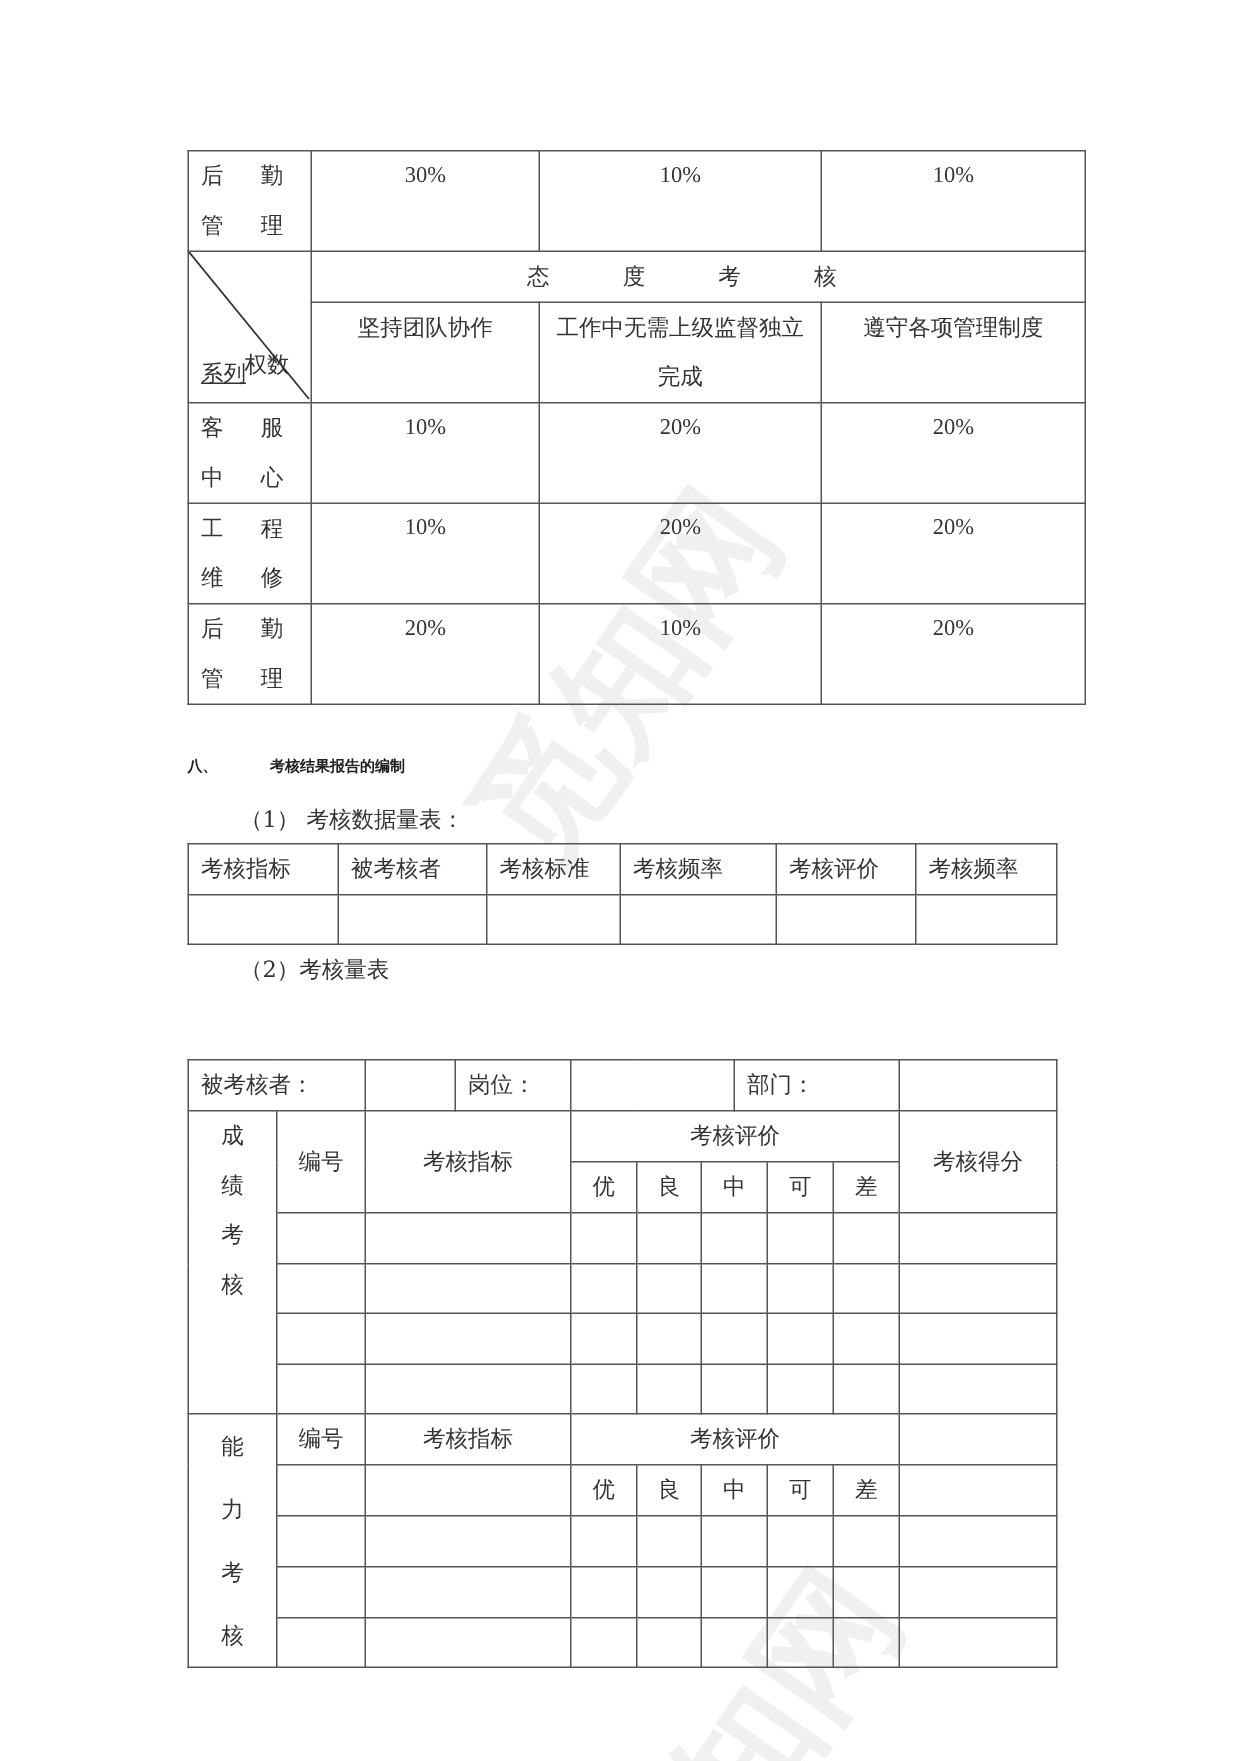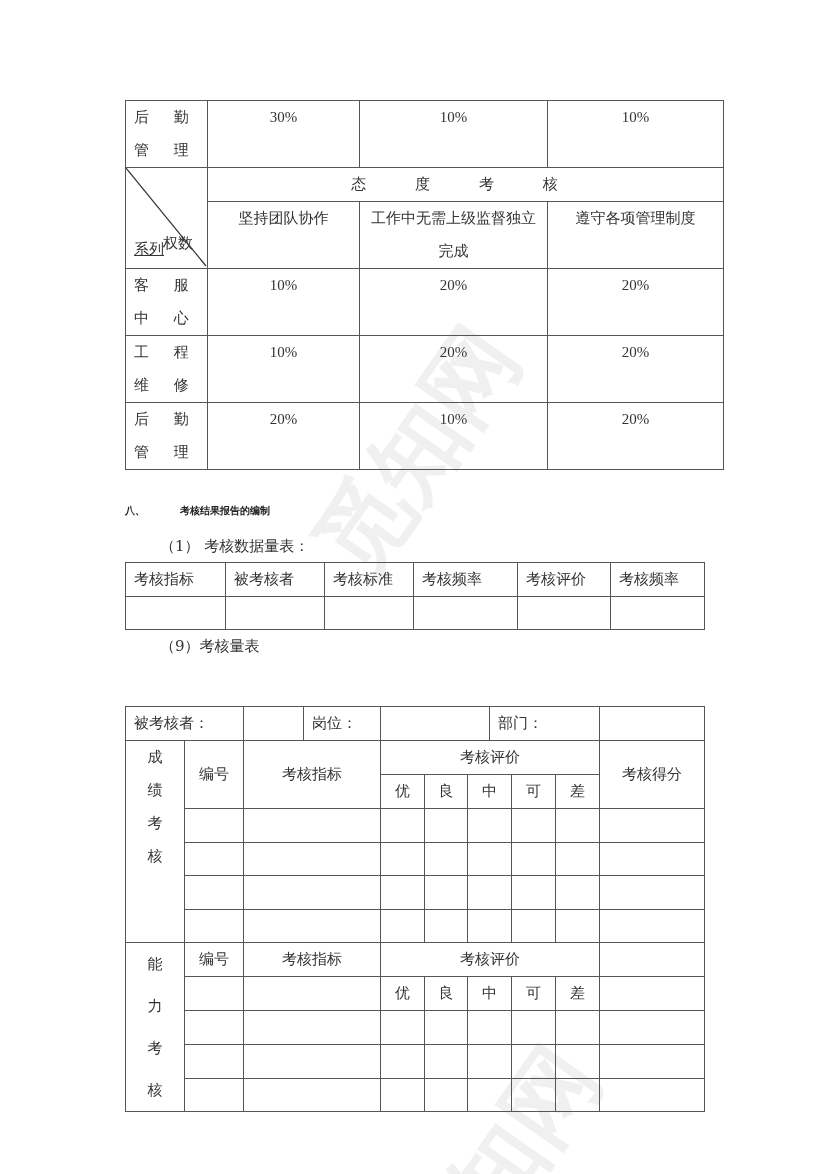--- a/index.html
+++ b/index.html
@@ -111,21 +111,21 @@
     <td></td>
     <td></td>
     <td></td>
     <td></td>
     <td></td>
     <td></td>
   </tr>
 </tbody>
   </table>
 
-<div class="abs sub" style="left:160px; top:637px;">（9）考核量表</div>
+<div class="abs sub" style="left:160px; top:637px;">（2）考核量表</div>
 
 <table class="tbl" style="left:125px; top:662px; width:579px;margin-top:44px;">
   <colgroup>
     <col style="width:59px">
       <col style="width:59px">
       <col style="width:60px">
       <col style="width:77px">
     <col style="width:44px">
       <col style="width:43px">
       <col style="width:22px">

